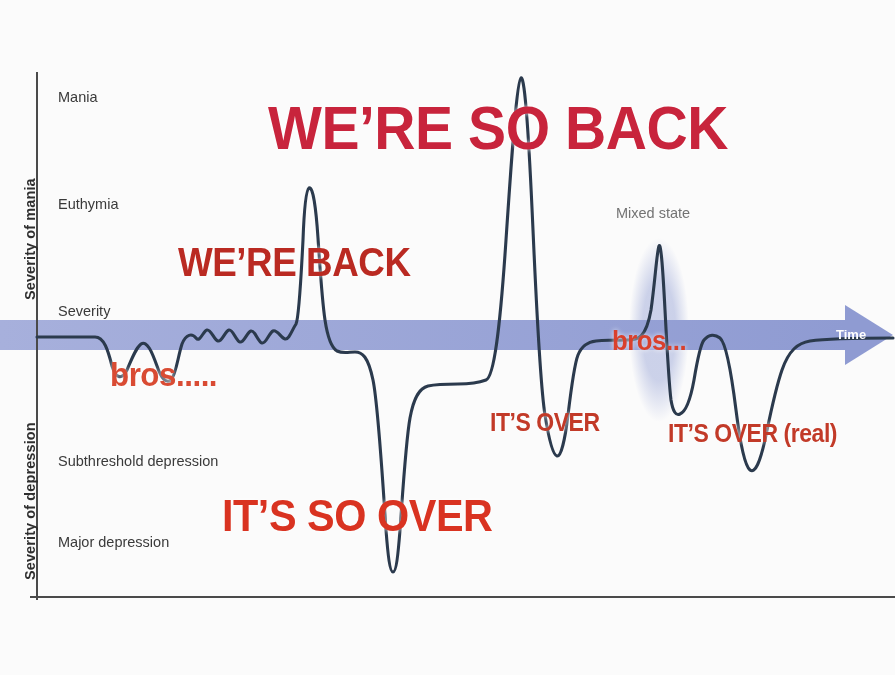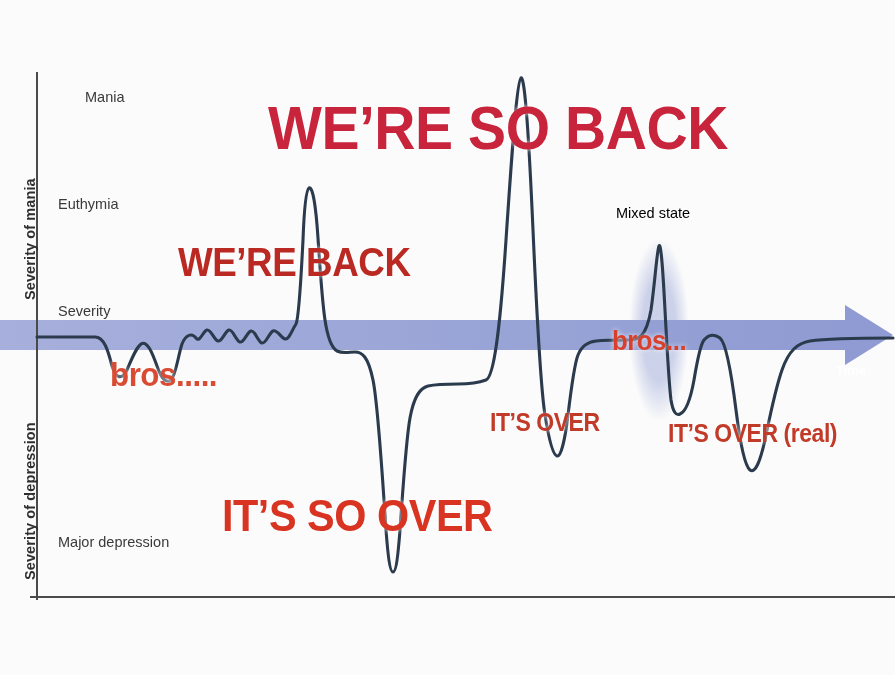--- a/index.html
+++ b/index.html
@@ -51,44 +51,43 @@
     transform: rotate(-90deg);
   }
 
   
   .y-label {
     position: absolute;
     font-size: 14.5px;
     color: #3a3a3a;
     white-space: nowrap;
   }
-  #ylab-mania      { left: 58px; top: 89px; margin-left: 27px; }
+  #ylab-mania      { left: 58px; top: 89px; }
   #ylab-hypomania  { left: 58px; top: 196px; }
   #ylab-euthymia   { left: 58px; top: 303px; }
   #ylab-subthresh  { left: 58px; top: 453px; }
   #ylab-majordep   { left: 58px; top: 534px; }
 
   
   #mixed-state-label {
     position: absolute;
     left: 616px; top: 205px;
     font-size: 14.5px;
-    color: #000000;
+    color: #737373;
     white-space: nowrap;
   }
 
   
   #time-label {
     position: absolute;
     left: 836px; top: 327px;
     font-size: 13px;
     font-weight: bold;
     color: #ffffff;
     white-space: nowrap;
-    margin-top: 36px;
   }
 
   
   .caption {
     position: absolute;
     white-space: nowrap;
     font-family: "Liberation Sans", sans-serif;
     font-weight: bold;
     font-style: normal;
     letter-spacing: -0.5px;
@@ -222,20 +221,21 @@
              C 789,350 798,343 810,341
              C 830,338 865,338 893,338"></path>
   </svg>
 
   <div class="axis-title" id="axis-title-mania">Severity of mania</div>
   <div class="axis-title" id="axis-title-depression">Severity of depression</div>
 
   <div class="y-label" id="ylab-mania">Mania</div>
   <div class="y-label" id="ylab-hypomania">Euthymia</div>
   <div class="y-label" id="ylab-euthymia">Severity</div>
+  <div class="y-label" id="ylab-subthresh">Subthreshold depression</div>
   <div class="y-label" id="ylab-majordep">Major depression</div>
 
   <div id="mixed-state-label">Mixed state</div>
 
   <div id="time-label">Time</div>
 
   <div class="caption" id="cap-were-so-back">WE’RE SO BACK</div>
   <div class="caption" id="cap-were-back">WE’RE BACK</div>
   <div class="caption" id="cap-its-so-over">IT’S SO OVER</div>
   <div class="caption" id="cap-bros-left">bros.....</div>

